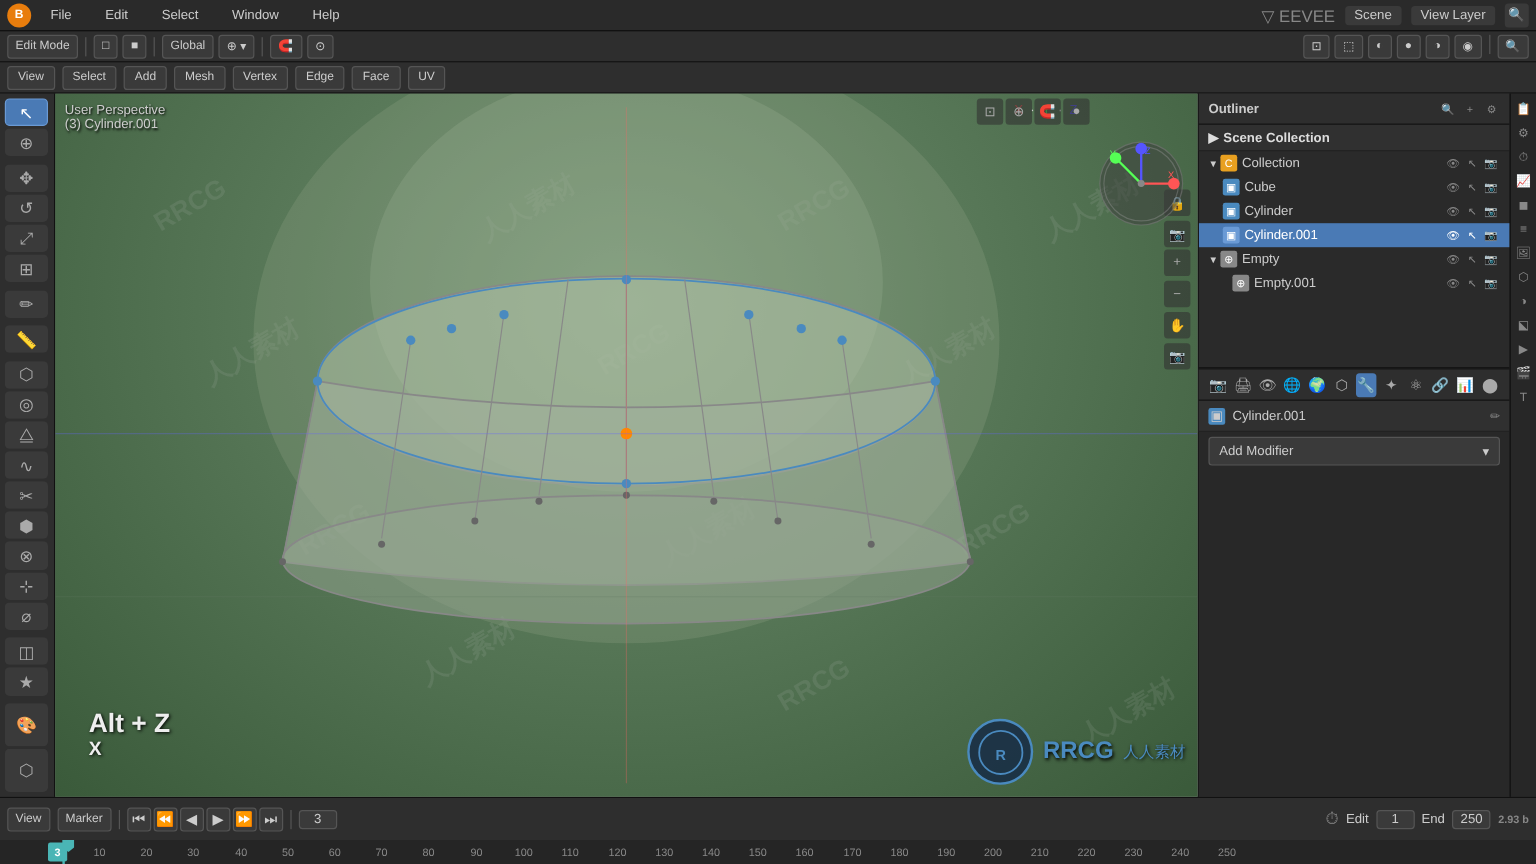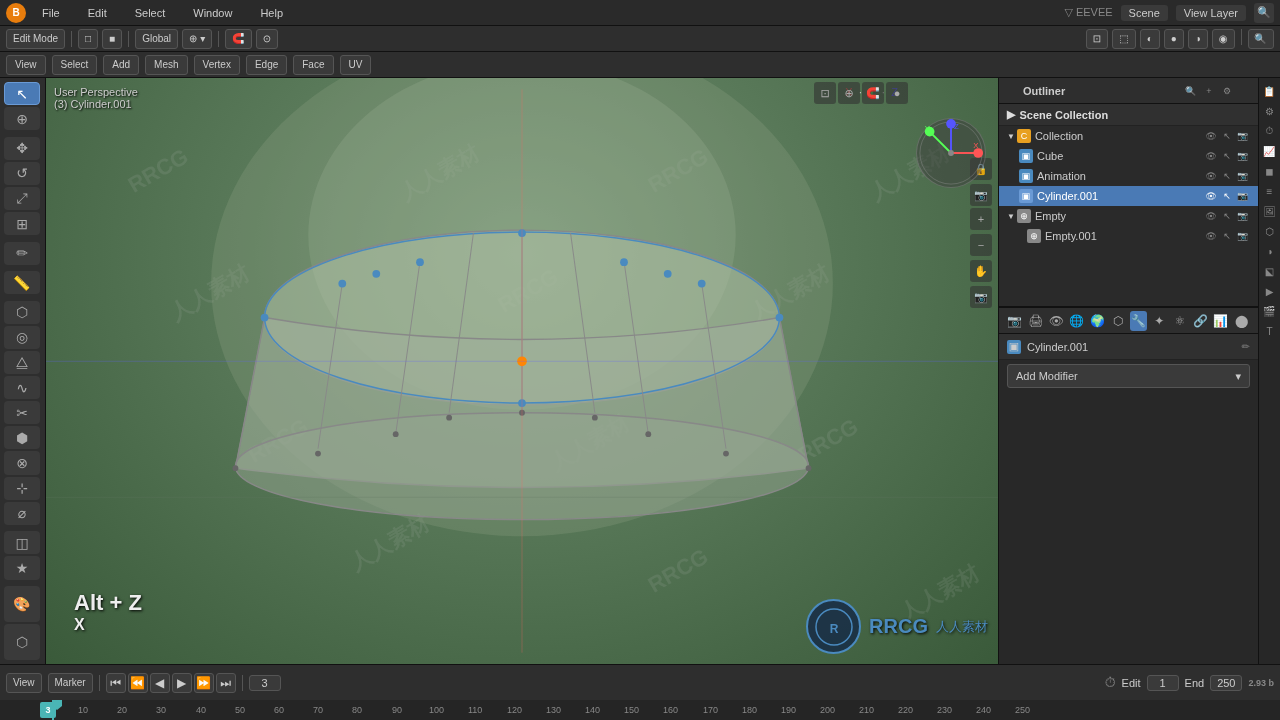--- a/index.html
+++ b/index.html
@@ -183,21 +183,21 @@
       display: flex;
       flex-direction: column;
     }
 
     
     #outliner-header {
       height: 26px;
       background: #2e2e2e;
       display: flex;
       align-items: center;
-      padding: 0 24px;
+      padding: 0 8px;
       border-bottom: 1px solid #111;
       justify-content: space-between;
     }
     #outliner-header span { font-size: 11px; font-weight: bold; color: #ccc; }
 
     #scene-collection-label {
       height: 22px;
       background: #303030;
       display: flex;
       align-items: center;
@@ -458,21 +458,21 @@
   <div class="menu-items">
     <div class="menu-item">File</div>
     <div class="menu-item">Edit</div>
     <div class="menu-item">Select</div>
     <div class="menu-item">Window</div>
     <div class="menu-item">Help</div>
   </div>
   <div style="width:8px;"></div>
 
   <div class="top-right">
-    <div style="font-size:11px;color:#888;text-align:right;">▽ EEVEE</div>
+    <div style="font-size:14px;color:#888;text-align:right;">▽ EEVEE</div>
     <div class="scene-name">Scene</div>
     <div class="view-layer">View Layer</div>
     <div style="width:20px;height:20px;background:#3a3a3a;border-radius:3px;display:flex;align-items:center;justify-content:center;cursor:pointer;font-size:11px;">🔍</div>
   </div>
 </div>
 
 <div id="toolbar">
   <div class="toolbar-btn">Edit Mode</div>
   <div class="toolbar-separator"></div>
 
@@ -714,21 +714,21 @@
         <div class="item-actions">
           <div class="item-action-btn">👁</div>
           <div class="item-action-btn">↖</div>
           <div class="item-action-btn">📷</div>
         </div>
       </div>
 
       <div class="outliner-item">
         <span style="width:12px;display:inline-block;"></span>
         <span class="item-icon icon-mesh">▣</span>
-        <span>Animation</span>
+        <span>Cylinder</span>
         <div class="item-actions">
           <div class="item-action-btn">👁</div>
           <div class="item-action-btn">↖</div>
           <div class="item-action-btn">📷</div>
         </div>
       </div>
 
       <div class="outliner-item selected">
         <span style="width:12px;display:inline-block;"></span>
         <span class="item-icon" style="background:#6a9ad5;color:white;">▣</span>

